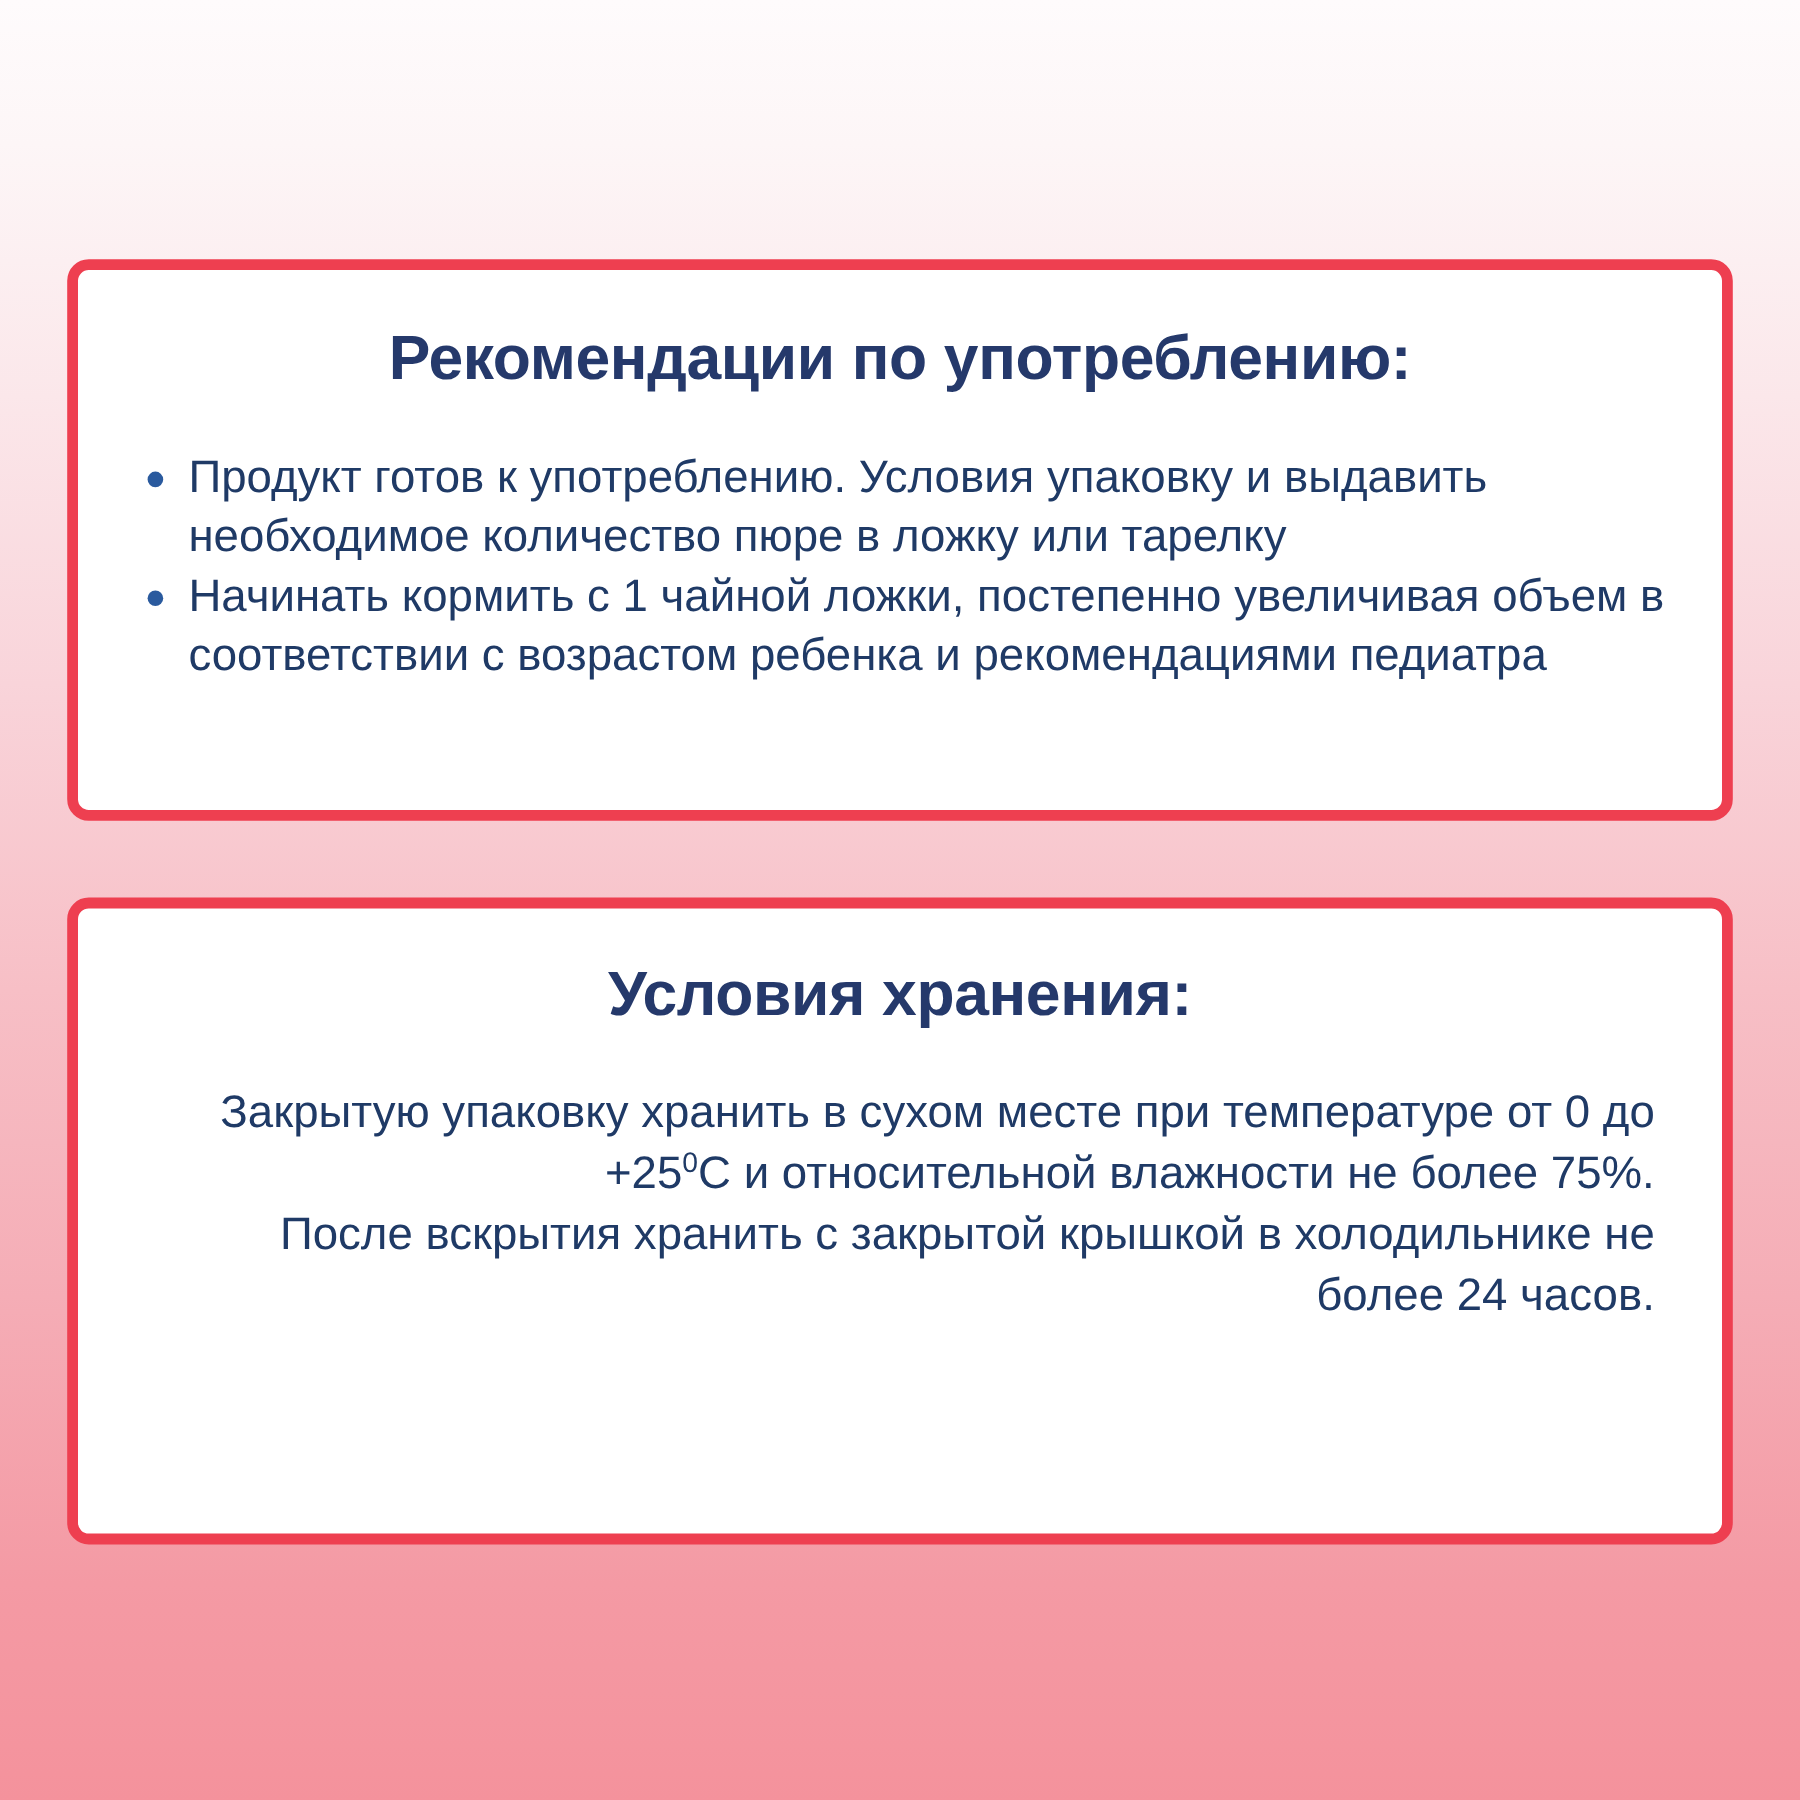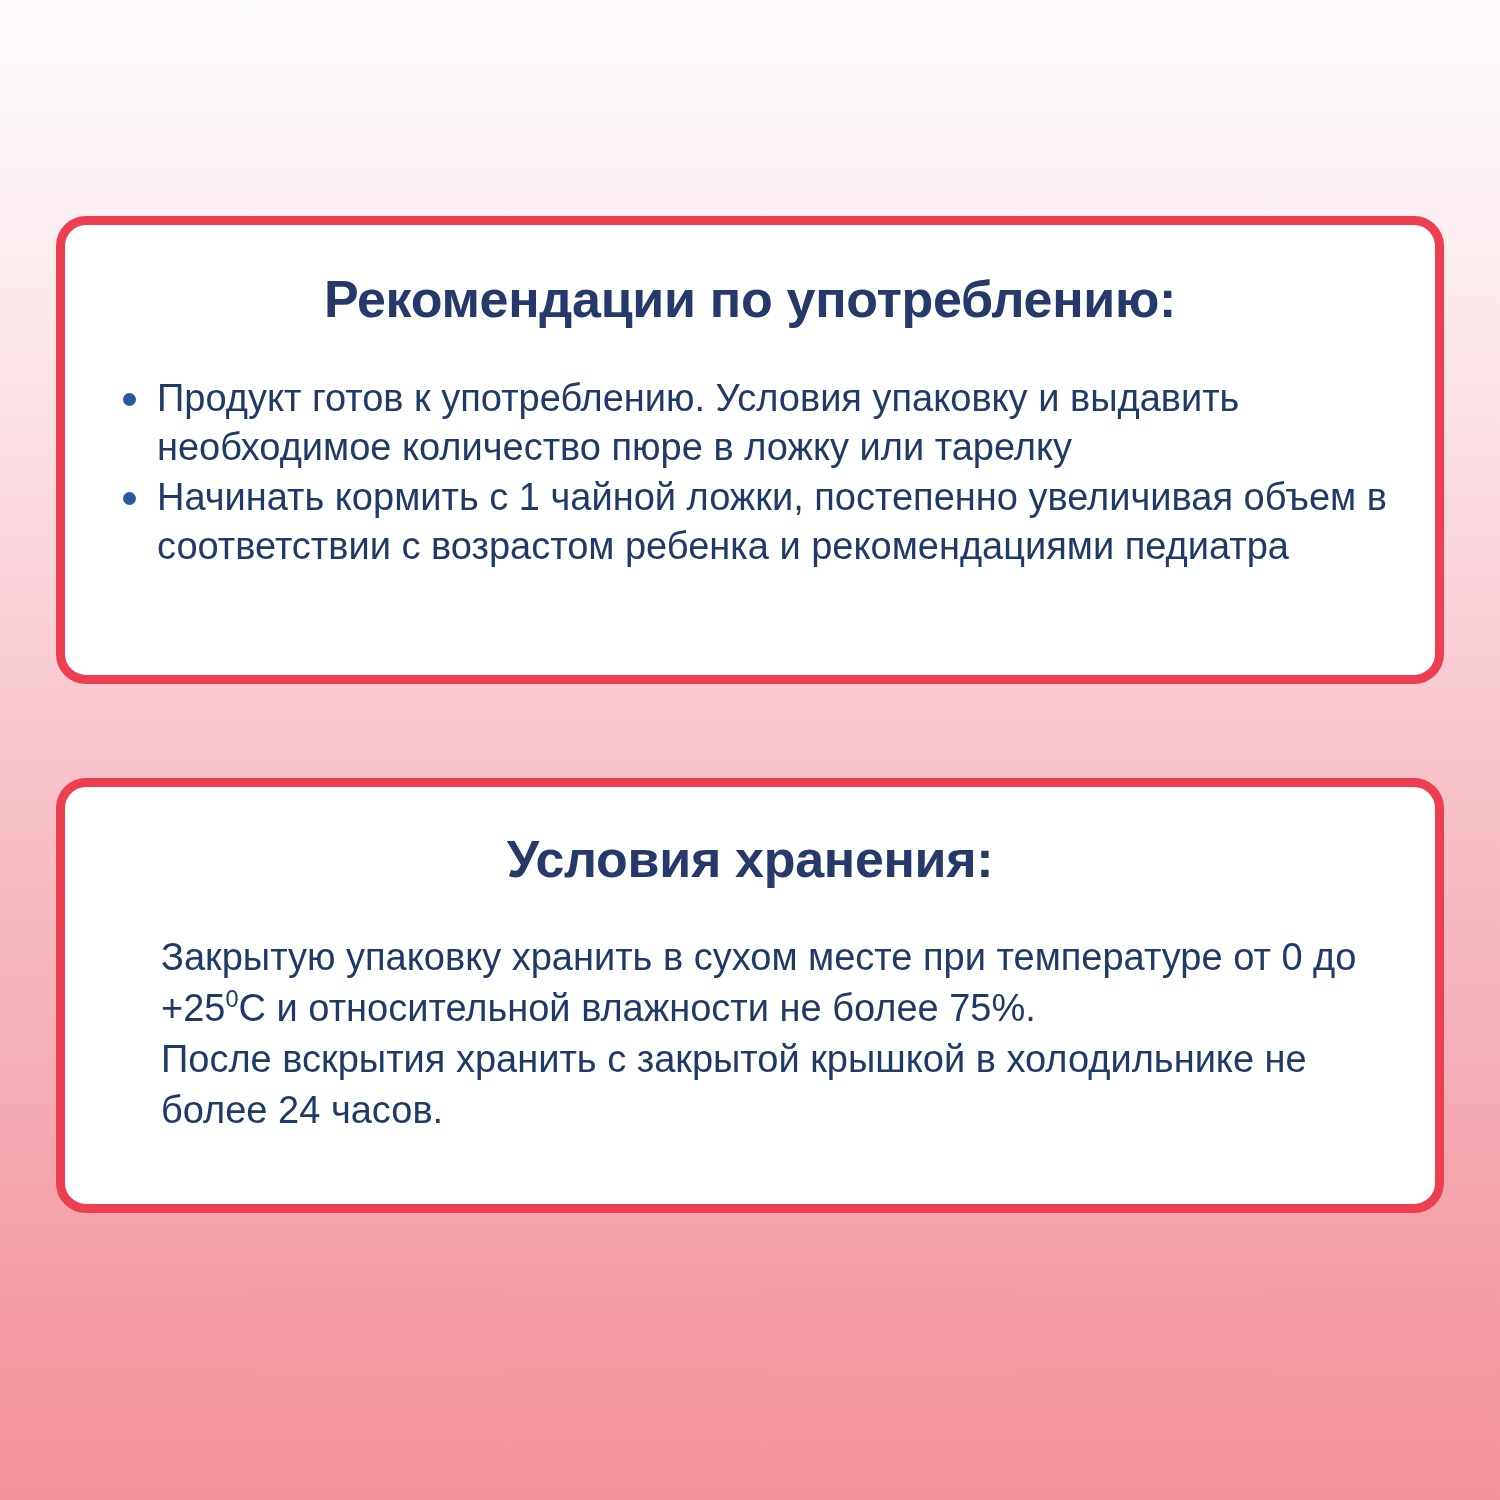--- a/index.html
+++ b/index.html
@@ -27,33 +27,33 @@
   .page {
     position: absolute;
     inset: 0;
   }
 
   
   .card {
     position: absolute;
     background: #ffffff;
     border: 9px solid #ee3f50;
-    border-radius: 30px;
+    border-radius: 18px;
     left: 56px;
     width: 1388px;
   }
 
   .card--usage {
     top: 216px;
     height: 468px;
   }
 
   .card--storage {
-    top: 778px;
-    height: 435px;
+    top: 748px;
+    height: 539px;
   }
 
   
   .card-heading {
     text-align: center;
     color: #25396b;
     font-weight: 700;
     font-size: 52px;
     letter-spacing: -0.3px;
     line-height: 1.1;
@@ -86,20 +86,21 @@
     width: 13px;
     height: 13px;
     border-radius: 50%;
     background: #2a5a9e;
   }
 
   
   .storage-body {
     margin: 44px 0 0 0;
     padding: 0 56px 0 96px;
+    text-align: right;
   }
 
   .storage-para {
     color: #1f3a66;
     font-size: 38px;
     line-height: 1.34;
   }
 
   .storage-para sup {
     font-size: 0.62em;

